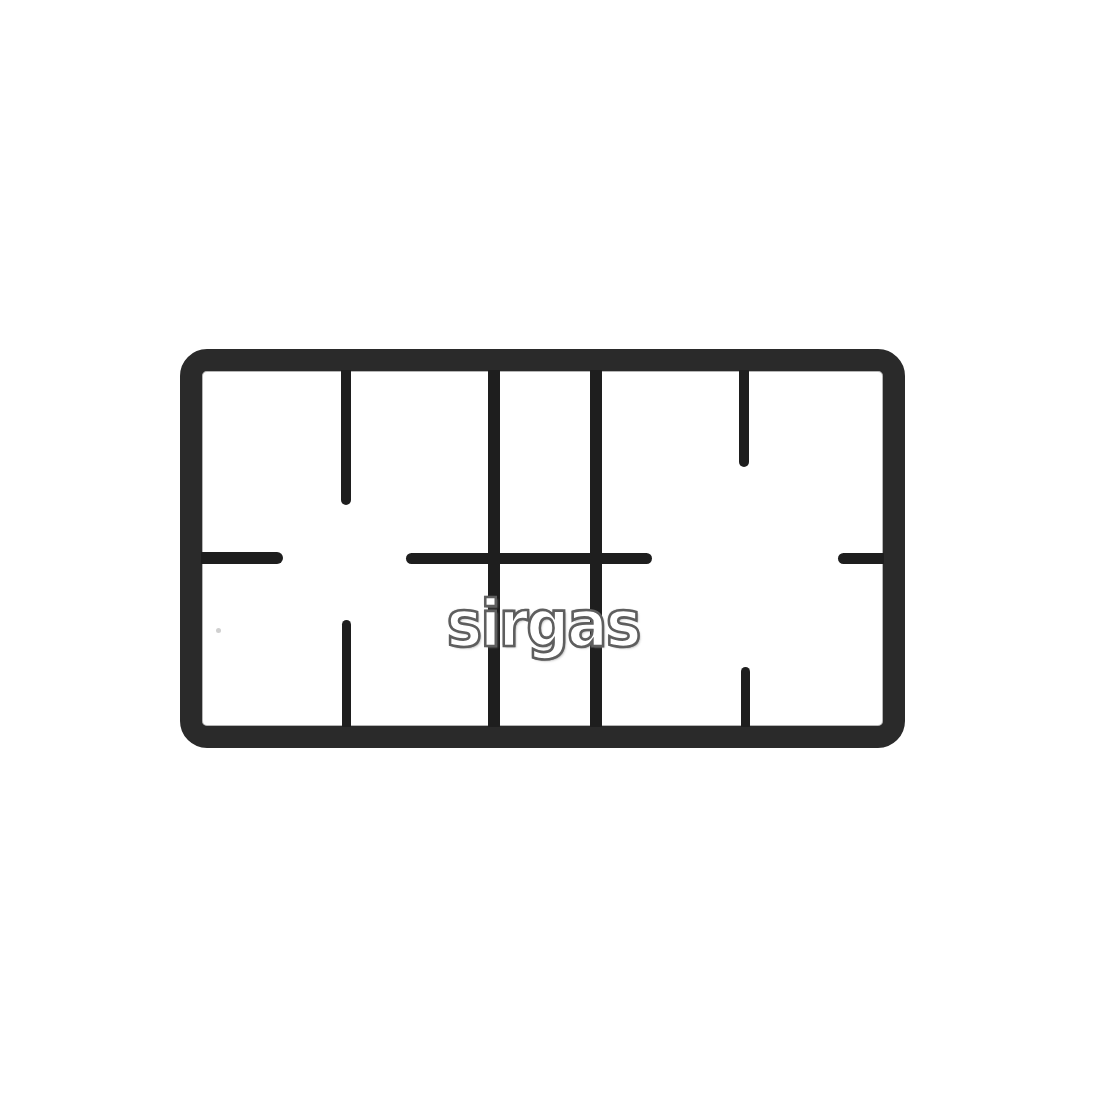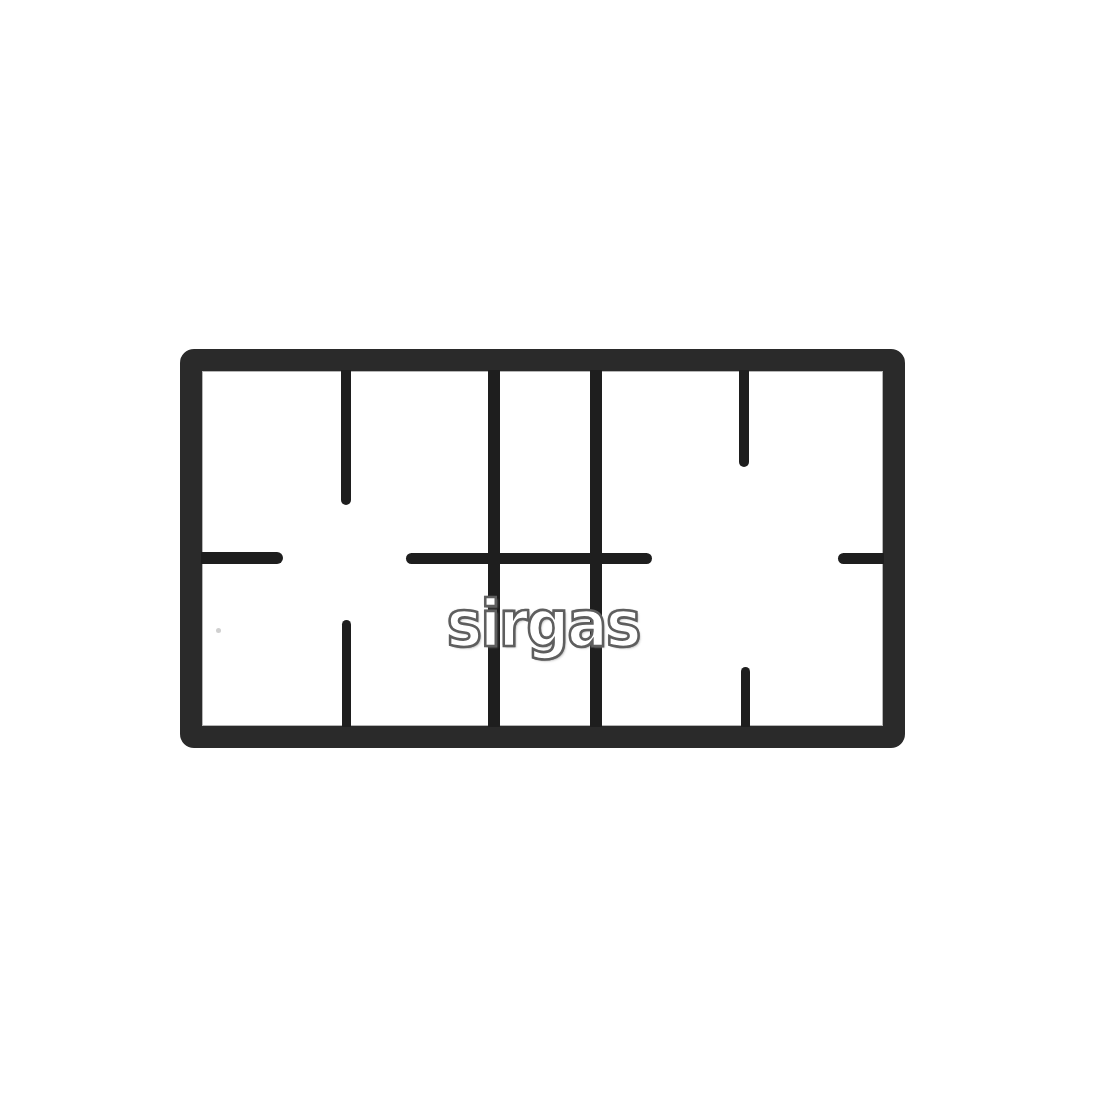--- a/index.html
+++ b/index.html
@@ -25,21 +25,21 @@
     position: absolute;
     left: 0; top: 0; width: 1100px; height: 1100px;
     filter: blur(0.5px);
   }
   
   .grate {
     position: absolute;
     left: 180px; top: 349px;
     width: 725px; height: 399px;
     border: 22px solid var(--grate-frame);
-    border-radius: 14px;
+    border-radius: 27px;
     background: transparent;
     box-shadow: inset 0 0 0 1px rgba(42,42,42,0.35);
   }
   
   .bar {
     position: absolute;
     background: var(--grate-bars);
   }
   .v-full-1 { left: 286px; top: -1px; bottom: -1px; width: 12px; }
   .v-full-2 { left: 388px; top: -1px; bottom: -1px; width: 12px; }

